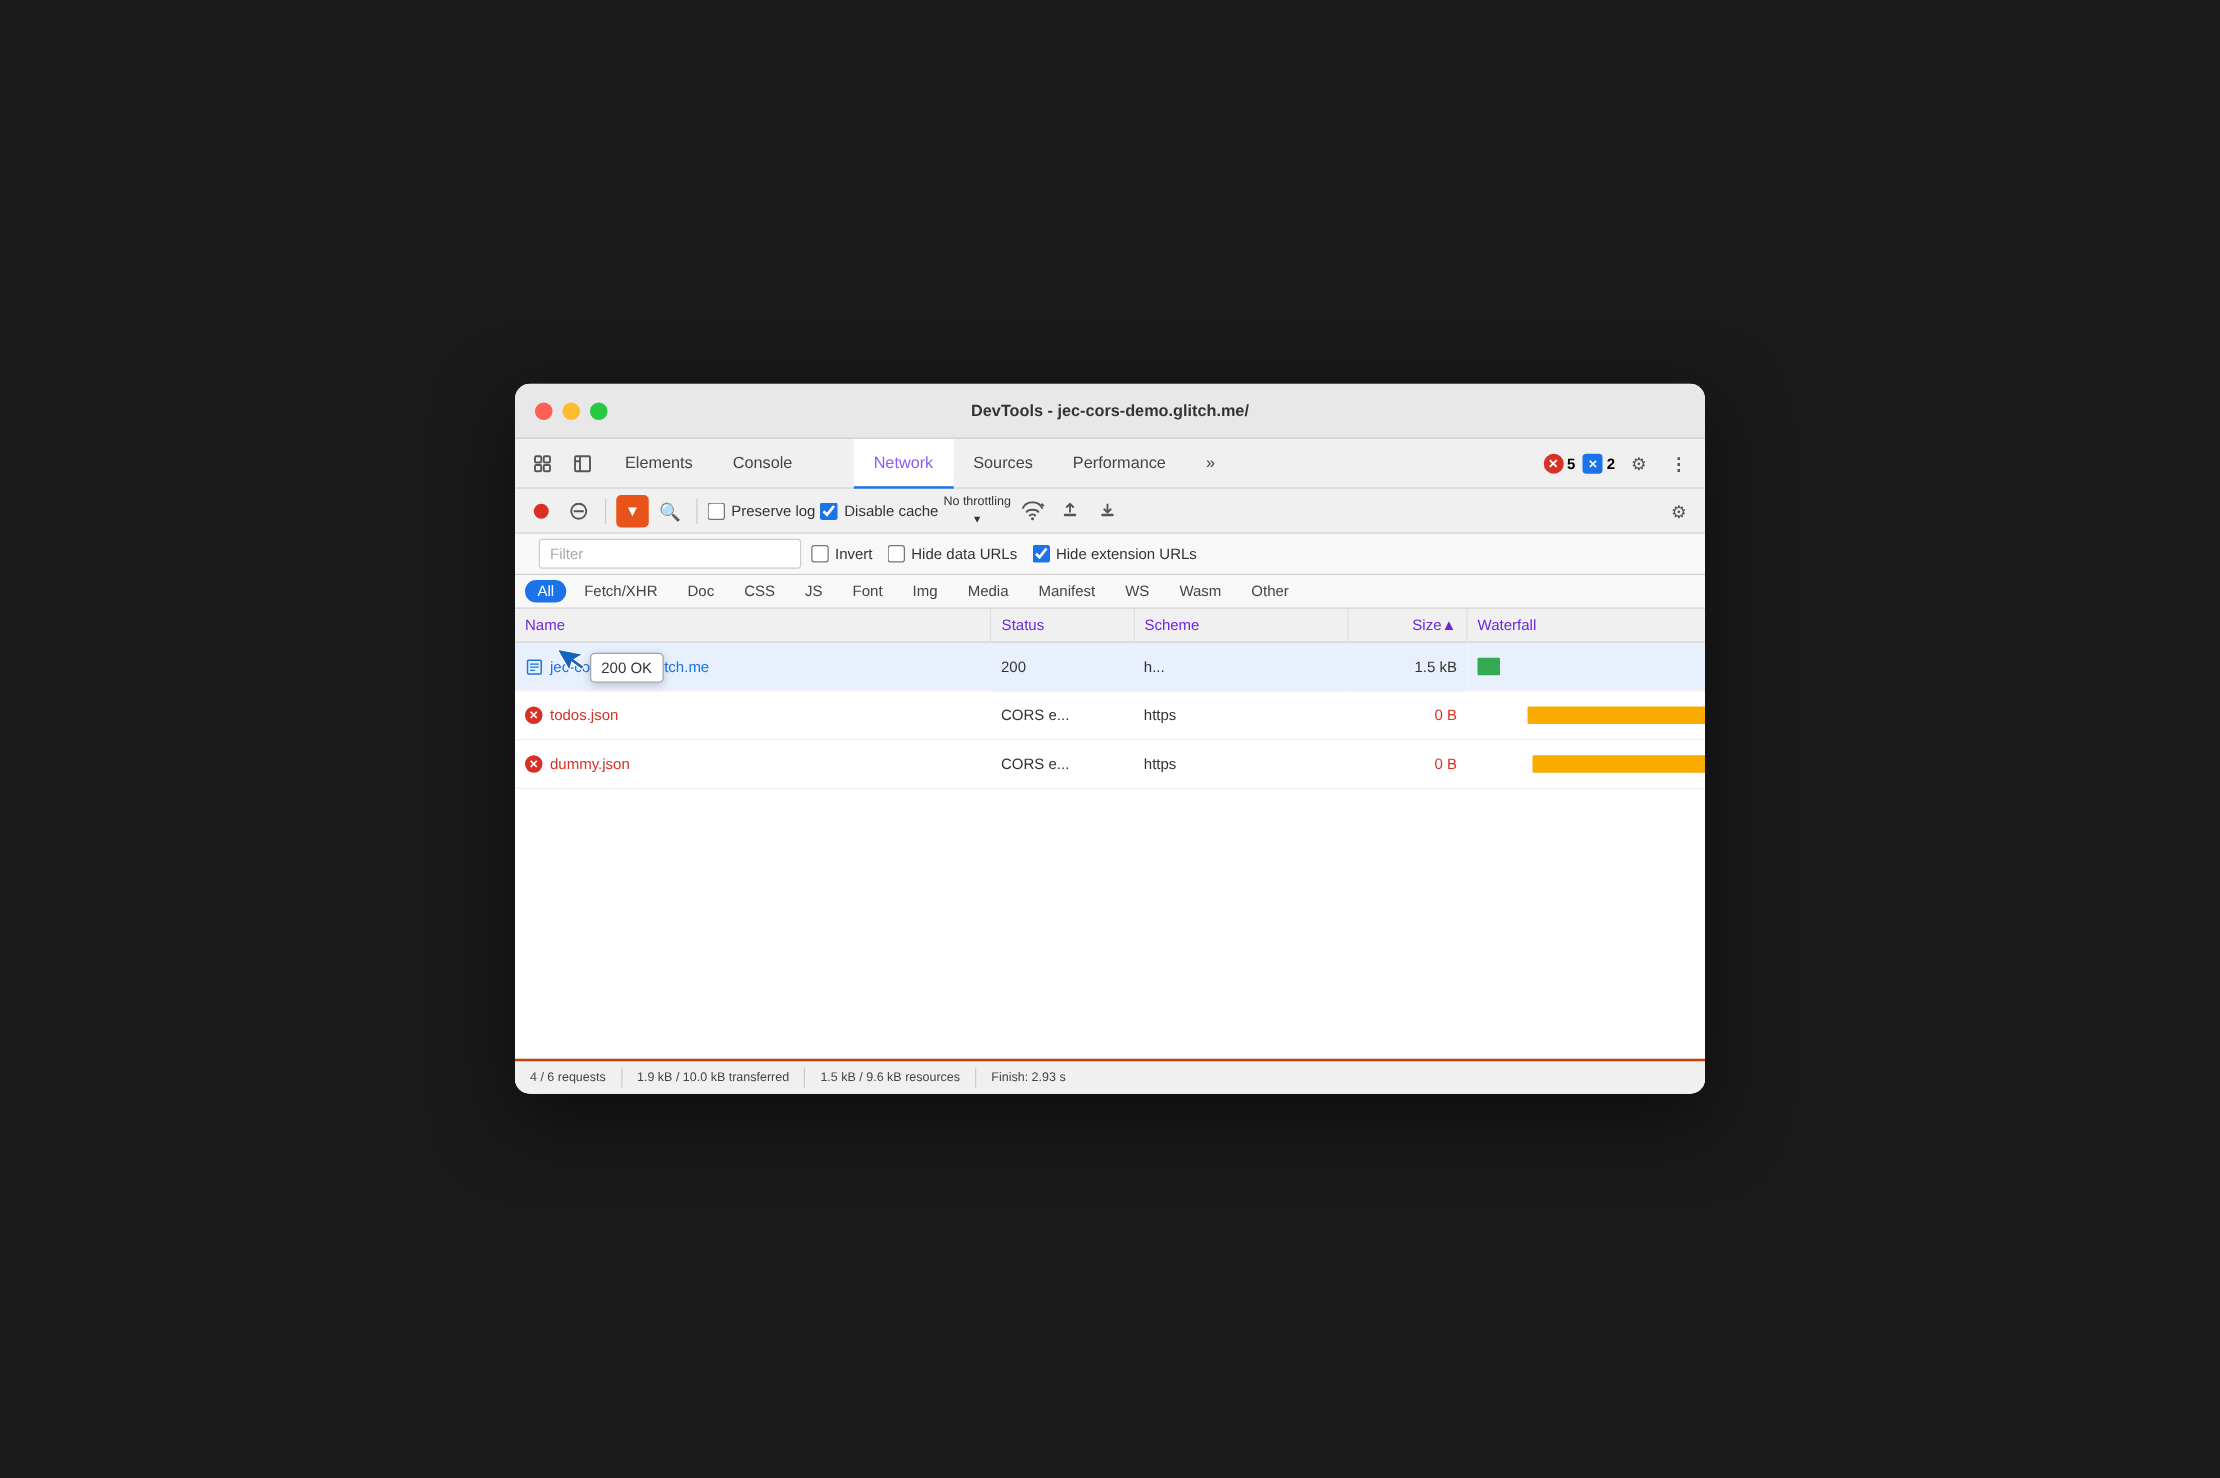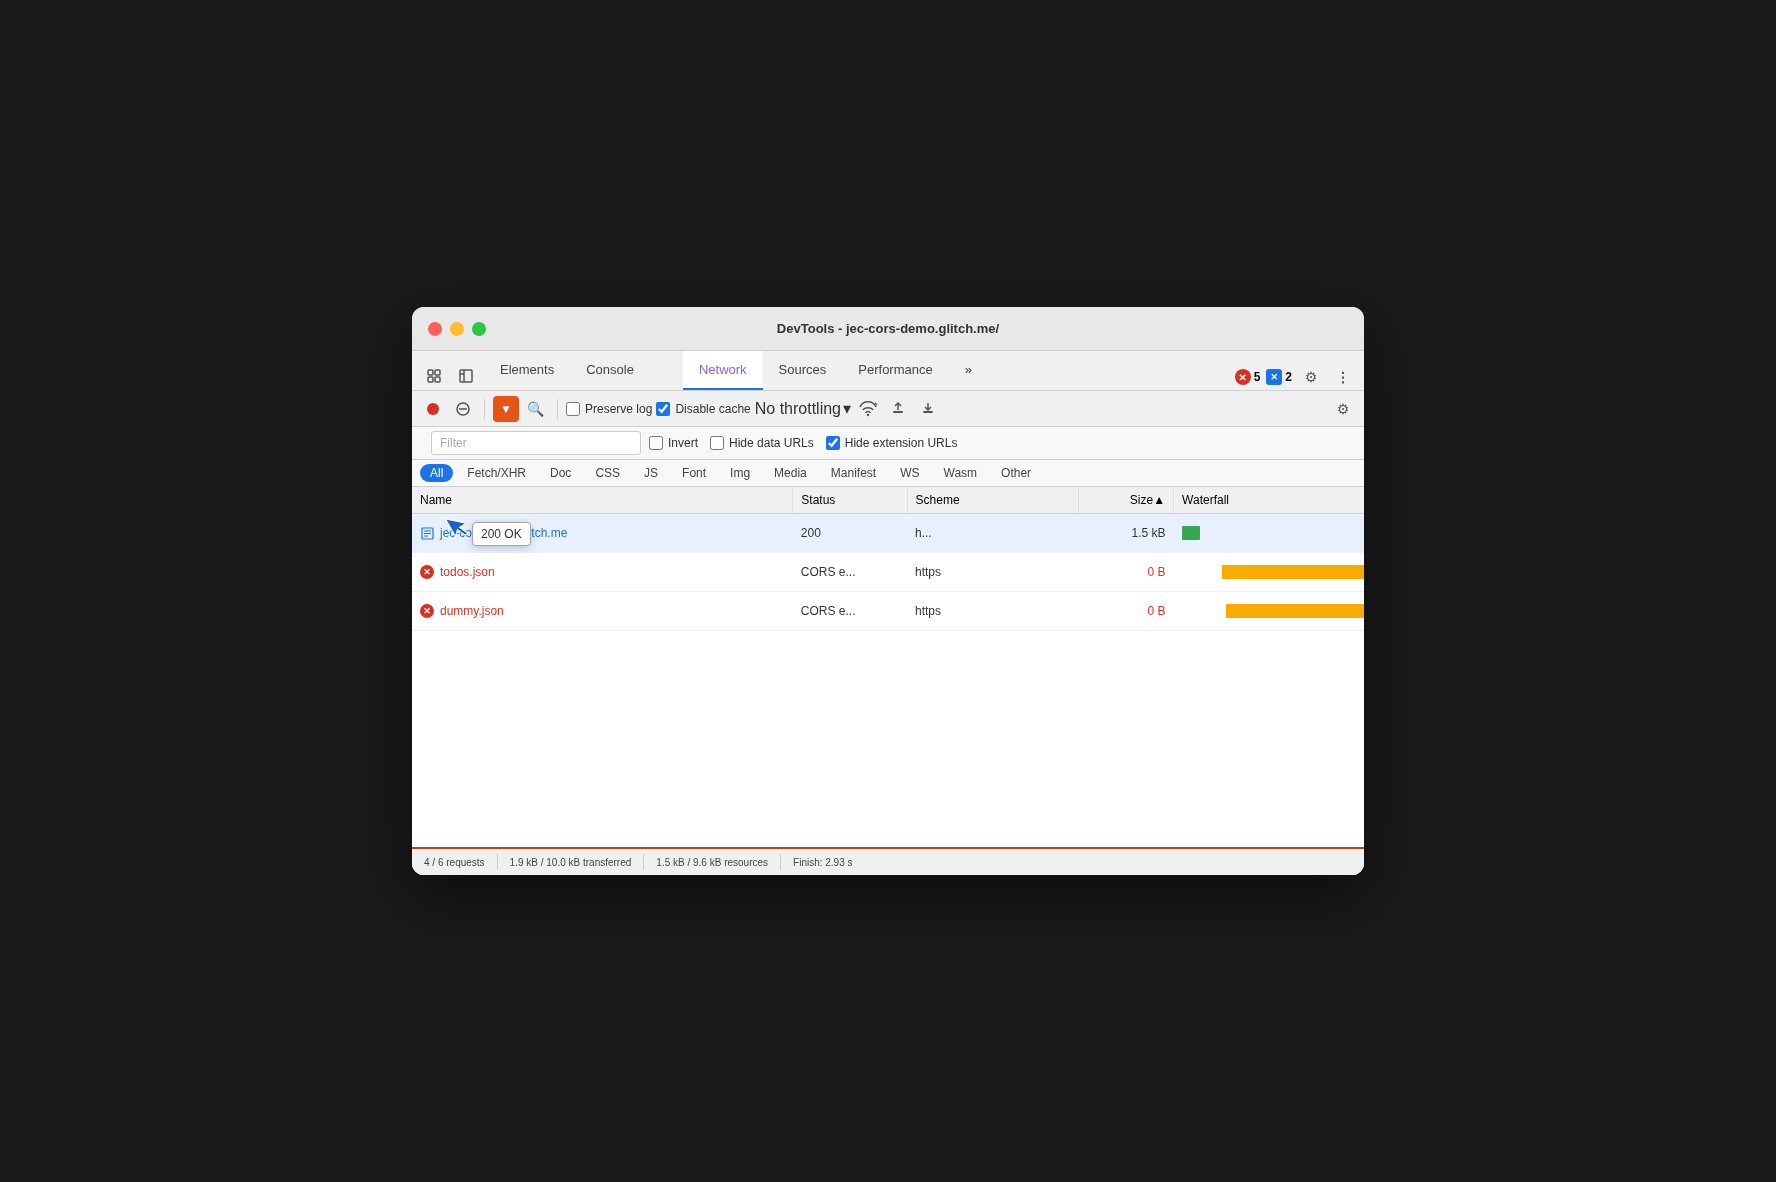--- a/index.html
+++ b/index.html
@@ -47,21 +47,21 @@
       font-weight: 600;
       color: #333;
     }
     .devtools-body {
       background: #fff;
     }
     
     .nav-tabs {
       background: #f0f0f0;
       display: flex;
-      align-items: flex-end;
+      align-items: center;
       padding: 0 8px;
       height: 40px;
       border-bottom: 1px solid #d0d0d0;
       gap: 0;
     }
     .nav-icon {
       width: 28px;
       height: 28px;
       display: flex;
       align-items: center;
@@ -184,28 +184,29 @@
       font-size: 12px;
       color: #333;
       cursor: pointer;
       white-space: nowrap;
     }
     .checkbox-label input[type=checkbox] {
       width: 14px;
       height: 14px;
     }
     .throttle-select {
-      font-size: 16px;
+      font-size: 10px;
       color: #333;
       background: transparent;
       border: none;
       cursor: pointer;
       display: flex;
       align-items: center;
       gap: 2px;
+      flex-direction: column;
     }
     .toolbar-icon-btn {
       width: 26px;
       height: 26px;
       display: flex;
       align-items: center;
       justify-content: center;
       cursor: pointer;
       color: #555;
       font-size: 14px;
@@ -275,21 +276,21 @@
       font-size: 12px;
     }
     .net-table thead tr {
       background: #f0f0f0;
       border-bottom: 1px solid #d0d0d0;
     }
     .net-table thead th {
       padding: 6px 8px;
       text-align: left;
       font-weight: 500;
-      color: #000000;
+      color: #6d28d9;
       border-right: 1px solid #e0e0e0;
       cursor: pointer;
       user-select: none;
     }
     .net-table thead th:last-child { border-right: none; }
     .net-table tbody tr {
       border-bottom: 1px solid #f0f0f0;
     }
     .net-table tbody tr.selected { background: #e8f0fe; }
     .net-table tbody td {

